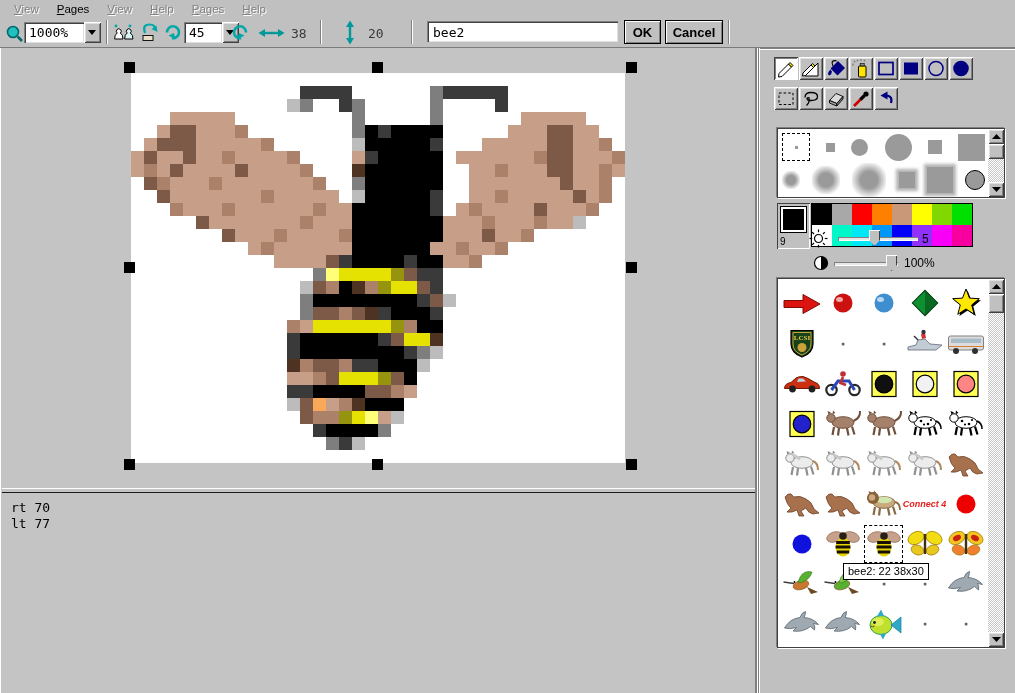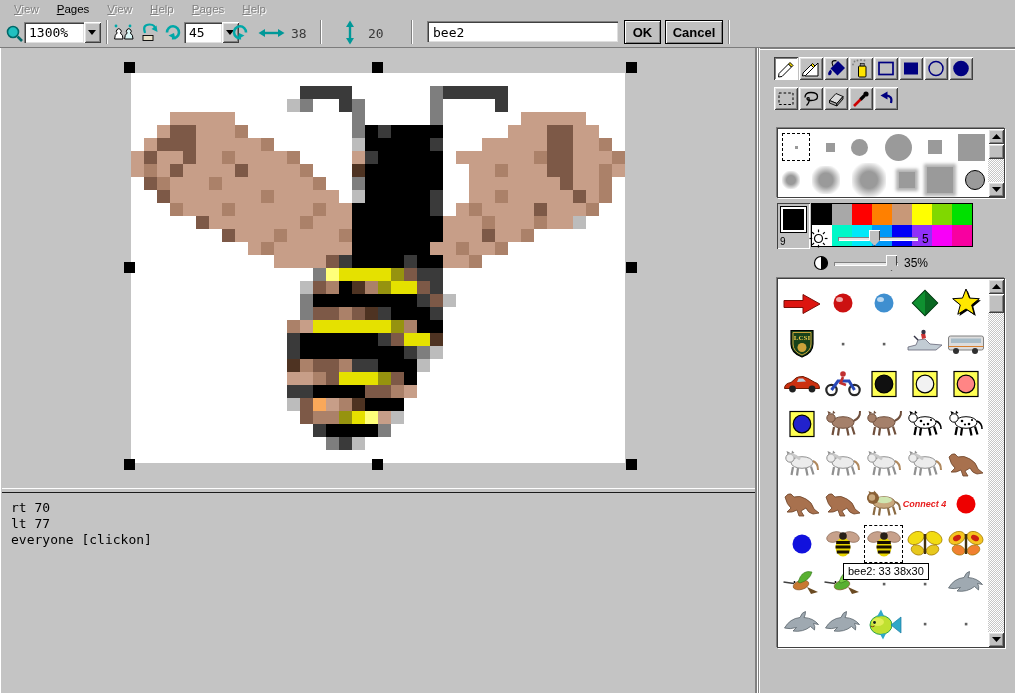--- a/index.html
+++ b/index.html
@@ -73,21 +73,21 @@
     </div>
 
   <div id="toolbar" class="abs">
     <span class="abs" style="left:5px; top:7px;">
       <svg width="18" height="18">
           <circle cx="8" cy="8" r="5.5" fill="#20c0c0" stroke="#006868" stroke-width="1.6"></circle>
           <line x1="12.5" y1="12.5" x2="17" y2="17" stroke="#006868" stroke-width="2.6"></line>
         </svg>
     </span>
     <div class="combo" style="left:24px; top:5px;">
-      <span class="cval" style="width:60px;">1300%</span>
+      <span class="cval" style="width:60px;">1000%</span>
       <span class="drop-btn bevel-out">
           <svg width="9" height="6">
             <polygon points="0,0 8,0 4,5" fill="#000"></polygon>
           </svg>
         </span>
     </div>
     <span class="tb-sep" style="left:106px;"></span>
 
     <span class="abs" style="left:112px; top:5px;">
       <svg width="23" height="21">
@@ -617,21 +617,20 @@
           <div style="position: absolute; left: 247px; top: 351px; width: 13px; height: 13px; background: rgb(126, 126, 126);"></div>
           <div style="position: absolute; left: 195px; top: 364px; width: 13px; height: 13px; background: rgb(126, 126, 126);"></div>
           <div style="position: absolute; left: 208px; top: 364px; width: 13px; height: 13px; background: rgb(58, 58, 58);"></div>
           <div style="position: absolute; left: 221px; top: 364px; width: 13px; height: 13px; background: rgb(188, 188, 188);"></div>
         </div>
     </div>
     <div id="cc-divider" class="abs"></div>
     <div id="command-center" class="abs">
         <div>rt 70</div>
         <div>lt 77</div>
-        <div>everyone [clickon]</div>
       </div>
   <div class="handle" style="left: 124px; top: 14px;"></div>
       <div class="handle" style="left: 372px; top: 14px;"></div>
       <div class="handle" style="left: 626px; top: 14px;"></div>
       <div class="handle" style="left: 124px; top: 214px;"></div>
       <div class="handle" style="left: 626px; top: 214px;"></div>
       <div class="handle" style="left: 124px; top: 411px;"></div>
       <div class="handle" style="left: 372px; top: 411px;"></div>
       <div class="handle" style="left: 626px; top: 411px;"></div>
     </div>
@@ -741,21 +740,21 @@
 
     <span class="abs" style="left:55px; top:207px;">
       <svg width="16" height="16">
           <circle cx="8" cy="8" r="6.5" fill="#fff" stroke="#000" stroke-width="1.2"></circle>
           <path d="M8,1.5 A6.5,6.5 0 0 1 8,14.5 Z" fill="#000"></path>
         </svg>
     </span>
     <div class="slider-track" style="left:76px; top:214px; width:64px;">
       <div class="slider-thumb" id="contrast-thumb" style="left: 52px;"></div>
     </div>
-    <span class="slider-val" style="left:146px; top:208px;">35%</span>
+    <span class="slider-val" style="left:146px; top:208px;">100%</span>
 
     <div class="panel" style="left:19px; top:230px; width:228px; height:370px;">
       <div id="shape-grid">
           <div class="shape-row" style="top: 5px;">
             <div class="shape-cell">
               <svg width="40" height="34" viewBox="0 0 40 34">
                 <polygon points="2,13.5 21,13.5 21,7.5 38,17 21,26.5 21,20.5 2,20.5" fill="#dd1510" stroke="#7a0f08"></polygon>
               </svg>
             </div>
             <div class="shape-cell">
@@ -1115,21 +1114,21 @@
             </svg>
           </span>
         <span class="sthumb bevel-out" style="top:15px; height:19px;"></span>
         <span class="sbtn bevel-out" style="top:353px;">
             <svg width="9" height="6">
               <polygon points="0,0 9,0 4.5,5" fill="#000"></polygon>
             </svg>
           </span>
       </div>
     </div>
-    <div id="tooltip" class="abs">bee2: 33 38x30</div>
+    <div id="tooltip" class="abs">bee2: 22 38x30</div>
   <div class="tool-btn bevel-out sel" style="left: 16px; top: 9px;">
         <svg width="20" height="19">
           <path d="M3,14.5 L12.5,5 15.5,8 6,17.5 2.5,18 Z" fill="#fff" stroke="#000"></path>
           <path d="M12.5,5 L14,3.5 17,6.5 15.5,8 Z" fill="#ffe400" stroke="#000"></path>
         </svg>
       </div>
       <div class="tool-btn bevel-out" style="left: 41px; top: 9px;">
         <svg width="20" height="19">
           <polygon points="4,17 17,4 17,17" fill="#fff" stroke="#000"></polygon>
           <path d="M2,14 L10,6 12.5,8.5 4.5,16.5 1.5,17 Z" fill="#fff" stroke="#000"></path>

